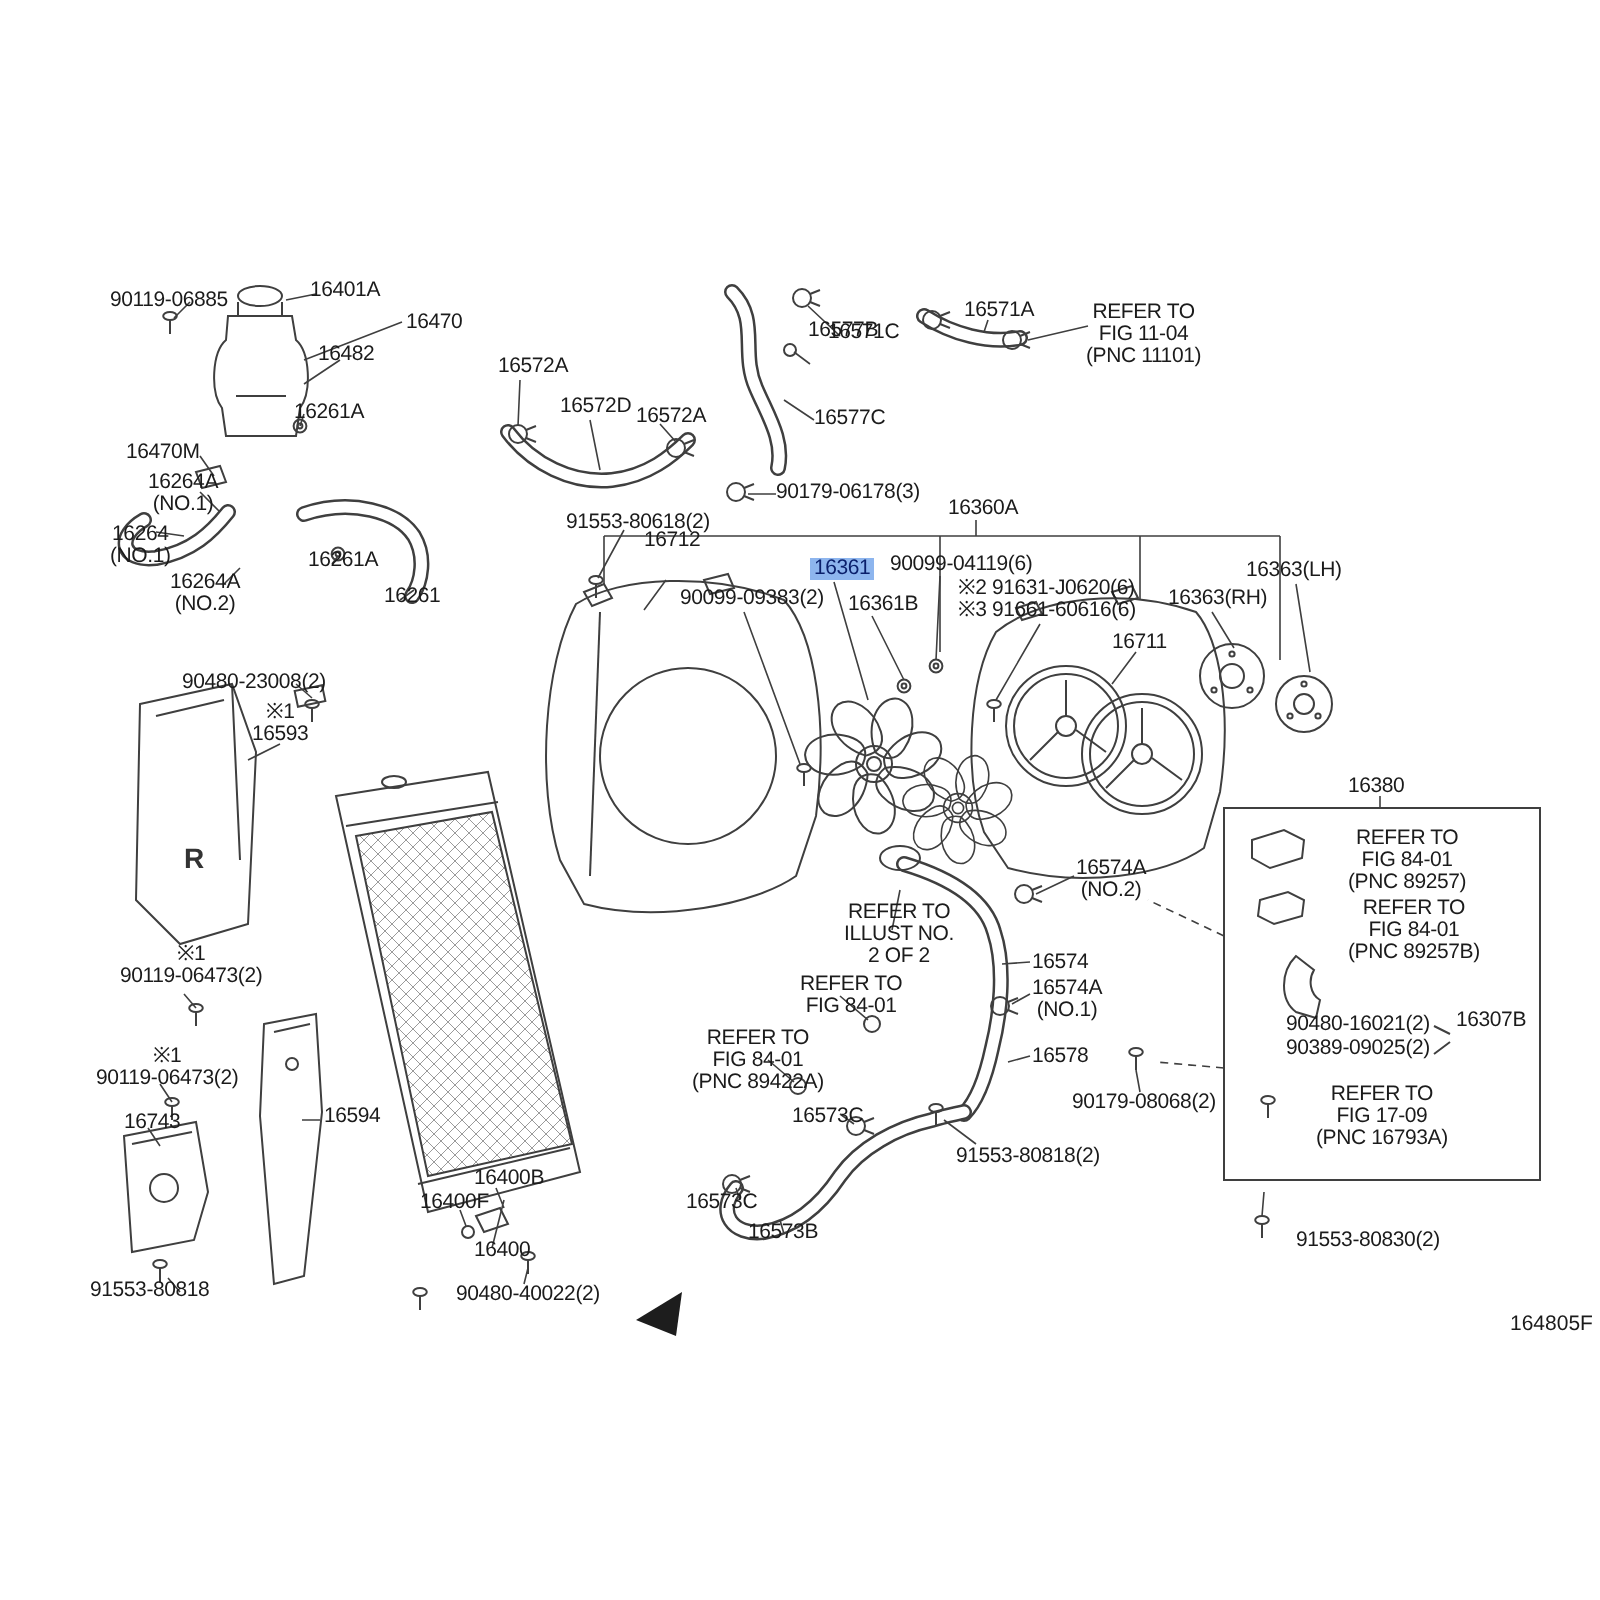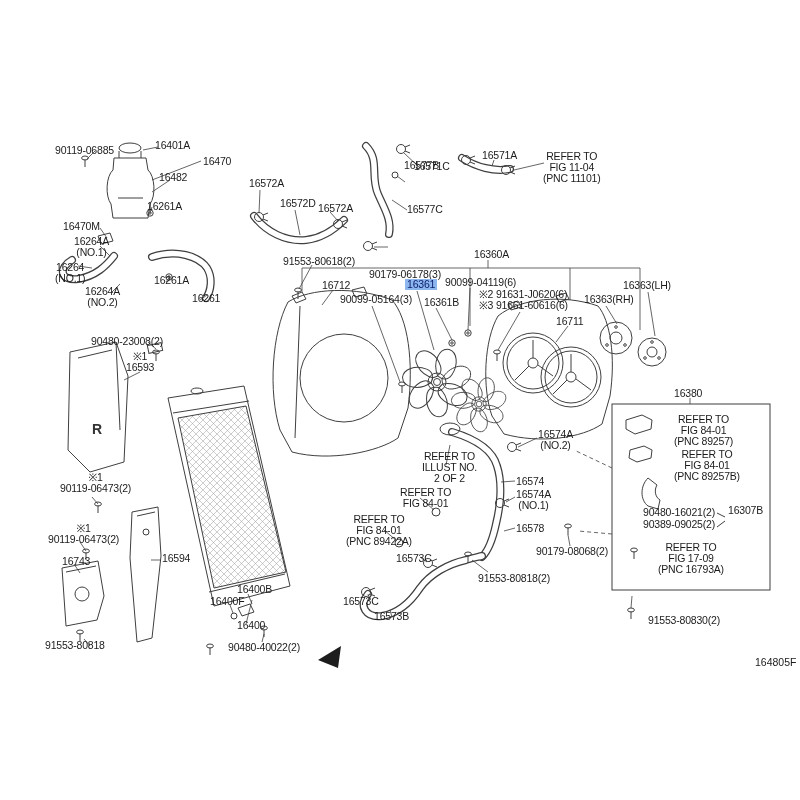--- a/index.html
+++ b/index.html
@@ -244,27 +244,27 @@
       <div class="part-label" style="left: 249px; top: 178px;">16572A</div>
       <div class="part-label" style="left: 280px; top: 198px;">16572D</div>
       <div class="part-label" style="left: 318px; top: 203px;">16572A</div>
       <div class="part-label" style="left: 414px; top: 161px;">16571C</div>
       <div class="part-label" style="left: 404px; top: 160px;">16577B</div>
       <div class="part-label" style="left: 407px; top: 204px;">16577C</div>
       <div class="part-label" style="left: 482px; top: 150px;">16571A</div>
       <div class="part-label ref" style="left: 543px; top: 151px;">REFER TO
 FIG 11-04
 (PNC 11101)</div>
-      <div class="part-label" style="left: 369px; top: 241px; margin-top: 28px;">90179-06178(3)</div>
+      <div class="part-label" style="left: 388px; top: 241px;">90179-06178(3)</div>
       <div class="part-label" style="left: 283px; top: 256px;">91553-80618(2)</div>
-      <div class="part-label" style="left: 322px; top: 280px;">16712</div>
+      <div class="part-label" style="left: 322px; top: 265px;">16712</div>
       <div class="part-label hl" style="left: 405px; top: 279px; background: rgb(141, 181, 238); color: rgb(10, 31, 107);">16361</div>
       <div class="part-label" style="left: 445px; top: 277px;">90099-04119(6)</div>
       <div class="part-label" style="left: 474px; top: 249px;">16360A</div>
-      <div class="part-label" style="left: 340px; top: 294px;">90099-05164(3)</div>
+      <div class="part-label" style="left: 340px; top: 294px;">90099-09383(2)</div>
       <div class="part-label" style="left: 424px; top: 297px;">16361B</div>
       <div class="part-label" style="left: 479px; top: 289px;">※2 91631-J0620(6)</div>
       <div class="part-label" style="left: 479px; top: 300px;">※3 91661-60616(6)</div>
       <div class="part-label" style="left: 623px; top: 280px;">16363(LH)</div>
       <div class="part-label" style="left: 584px; top: 294px;">16363(RH)</div>
       <div class="part-label" style="left: 556px; top: 316px;">16711</div>
       <div class="part-label" style="left: 674px; top: 388px;">16380</div>
       <div class="part-label ref" style="left: 674px; top: 414px;">REFER TO
 FIG 84-01
 (PNC 89257)</div>

